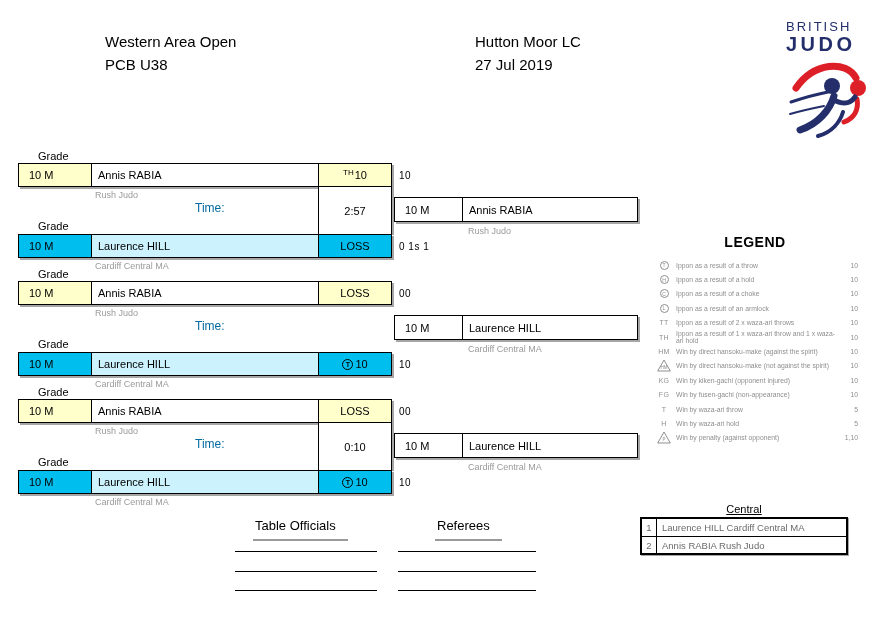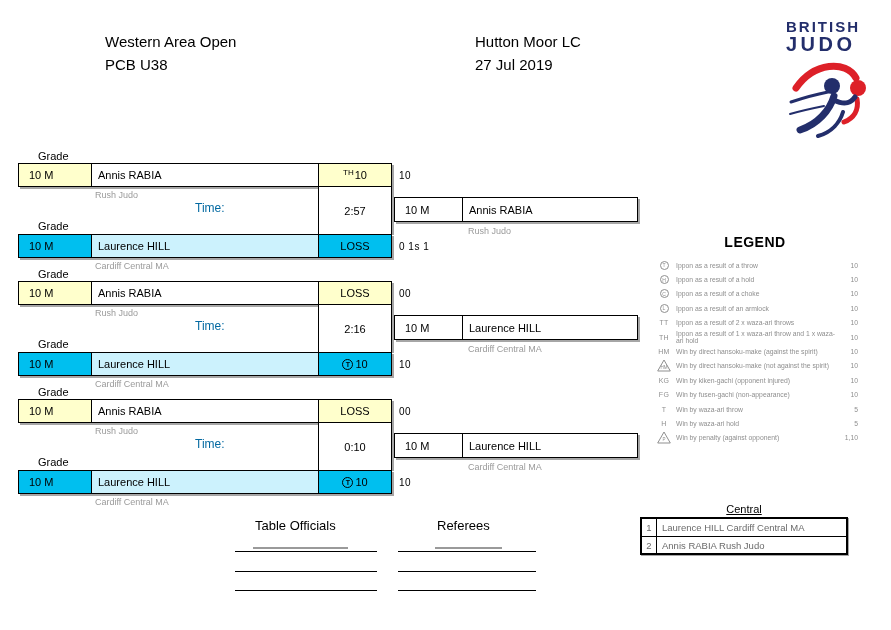--- a/index.html
+++ b/index.html
@@ -6,21 +6,21 @@
   body { background: #e8e8e8; font-family: "Liberation Sans", sans-serif; }
   .sheet { position: relative; width: 891px; height: 630px; background: #fff; overflow: hidden; }
 
   .abs { position: absolute; }
 
   
   .hdr { font-size: 15px; color: #000; line-height: 23px; }
 
   
   .logo { position: absolute; left: 786px; top: 20px; width: 100px; }
-  .logo-b { font-size: 15px; font-weight: bold; color: var(--navy); letter-spacing: 2px; line-height: 14px; }
+  .logo-b { font-size: 13px; font-weight: normal; color: var(--navy); letter-spacing: 2px; line-height: 14px; }
   .logo-j { font-size: 20px; font-weight: bold; color: var(--navy); letter-spacing: 3.5px; line-height: 20px; }
 
   
   .bracket { position: absolute; left: 0; width: 660px; height: 118px; }
   .grade-label { position: absolute; left: 38px; font-size: 11px; color: #000; }
   .gl-top { top: 0; }
   .gl-bottom { top: 70px; }
   .row { position: absolute; left: 18px; width: 374px; height: 24px; display: flex;
          border: 1px solid #000; box-shadow: 2px 2px 0 #a6a6a6; }
   .row-top { top: 13px; }
@@ -72,21 +72,21 @@
   
   .results { position: absolute; left: 640px; top: 503px; width: 208px; }
   .results-title { text-align: center; font-size: 11px; color: #000; text-decoration: underline; margin-bottom: 2px; }
   .results-table { border: 2px solid #000; background: #fff; box-shadow: 1px 1px 0 #a6a6a6; }
   .rrow { display: flex; height: 17px; font-size: 9.5px; color: #6b6b6b; }
   .rrow + .rrow { border-top: 1px solid #000; }
   .rrank { width: 15px; flex: none; border-right: 1px solid #000; display: flex; align-items: center; justify-content: center; }
   .rentry { display: flex; align-items: center; padding-left: 5px; }
 
   
-  .sig-head { position: absolute; font-size: 13px; color: #000; border-bottom: 2px solid #9a9a9a; padding: 0 12px 14px 2px; }
+  .sig-head { position: absolute; font-size: 13px; color: #000; border-bottom: 2px solid #9a9a9a; padding: 0 12px 6px 2px; }
   .sig-line { position: absolute; height: 0; border-bottom: 1px solid #000; }
 </style>
 </head>
 <body>
 
 <div class="sheet">
 
   <div class="abs hdr" style="left:105px; top:30px;">Western Area Open</div>
   <div class="abs hdr" style="left:105px; top:53px;">PCB U38</div>
   <div class="abs hdr" style="left:475px; top:30px;">Hutton Moor LC</div>
@@ -140,21 +140,20 @@
   <div class="bracket" style="top:268px;">
     <div class="grade-label gl-top">Grade</div>
     <div class="row row-top">
       <div class="cell c-grade bg-yellow">10 M</div>
       <div class="cell c-name bg-white">Annis RABIA</div>
       <div class="cell c-score bg-yellow">LOSS</div>
     </div>
     <div class="club club1">Rush Judo</div>
     <div class="outer-score os1">00</div>
     <div class="time-label">Time:</div>
-    <div class="time-cell">2:16</div>
     <div class="grade-label gl-bottom">Grade</div>
     <div class="row row-bottom">
       <div class="cell c-grade bg-cyan">10 M</div>
       <div class="cell c-name bg-ltcyan">Laurence HILL</div>
       <div class="cell c-score bg-cyan">
         <span class="circ">T</span>
         <span class="score-num">10</span>
       </div>
     </div>
     <div class="club club2">Cardiff Central MA</div>

